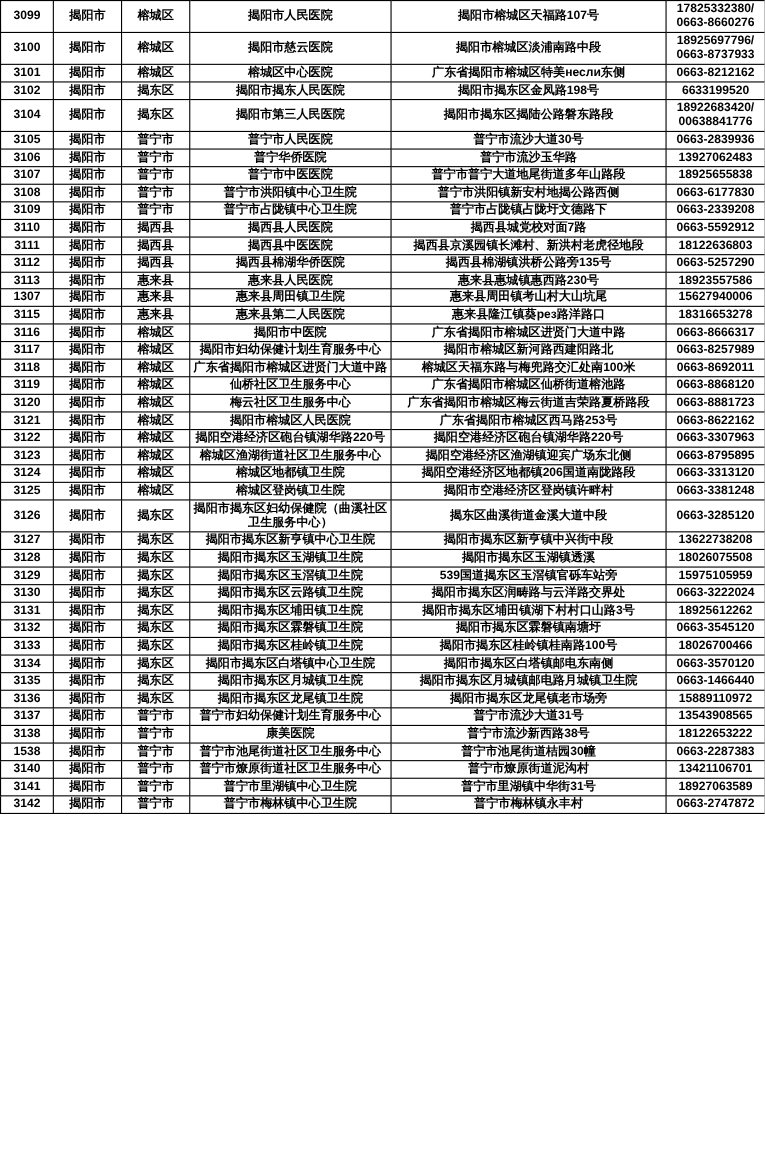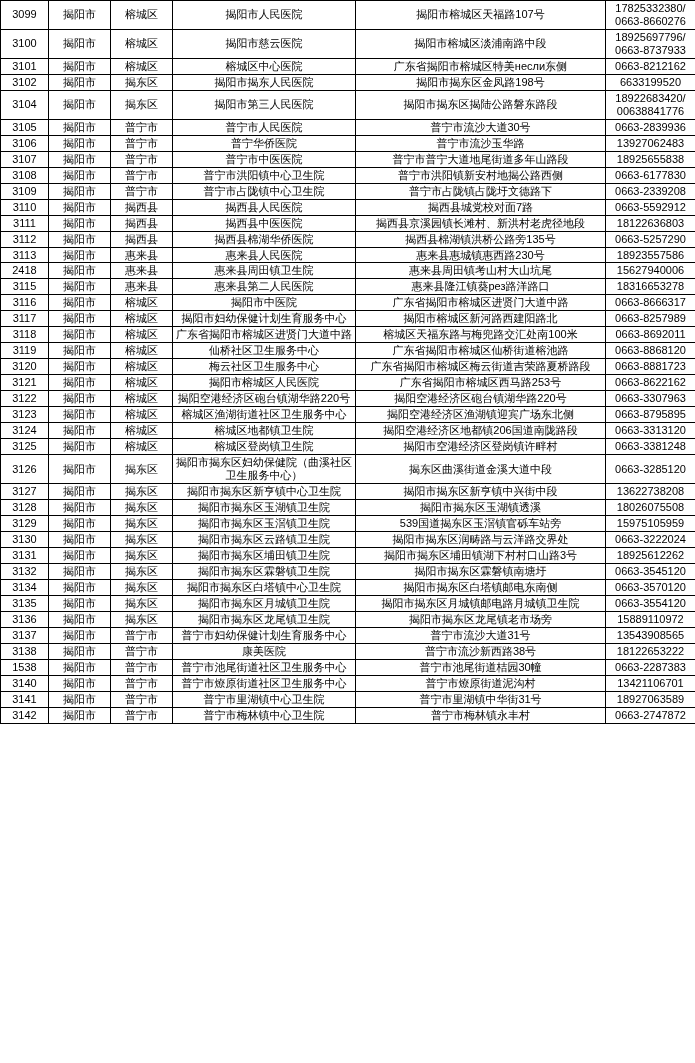--- a/index.html
+++ b/index.html
@@ -8,20 +8,21 @@
     background: #ffffff;
   }
   body {
     font-family: "Liberation Sans", sans-serif;
     width: 695px;
   }
   table.data-table {
     border-collapse: collapse;
     width: 695px;
     table-layout: fixed;
+    font-weight: bold;
   }
   table.data-table td {
     border: 1px solid #000000;
     font-size: 11px;
     line-height: 1.18;
     color: #000000;
     text-align: center;
     vertical-align: middle;
     padding: 1px 2px;
     word-wrap: break-word;
@@ -153,21 +154,21 @@
       </tr>
       <tr>
         <td>3113</td>
         <td>揭阳市</td>
         <td>惠来县</td>
         <td>惠来县人民医院</td>
         <td>惠来县惠城镇惠西路230号</td>
         <td>18923557586</td>
       </tr>
       <tr>
-        <td>2418</td>
+        <td>1307</td>
         <td>揭阳市</td>
         <td>惠来县</td>
         <td>惠来县周田镇卫生院</td>
         <td>惠来县周田镇考山村大山坑尾</td>
         <td>15627940006</td>
       </tr>
       <tr>
         <td>3115</td>
         <td>揭阳市</td>
         <td>惠来县</td>
@@ -305,34 +306,42 @@
       </tr>
       <tr>
         <td>3132</td>
         <td>揭阳市</td>
         <td>揭东区</td>
         <td>揭阳市揭东区霖磐镇卫生院</td>
         <td>揭阳市揭东区霖磐镇南塘圩</td>
         <td>0663-3545120</td>
       </tr>
       <tr>
+        <td>3133</td>
+        <td>揭阳市</td>
+        <td>揭东区</td>
+        <td>揭阳市揭东区桂岭镇卫生院</td>
+        <td>揭阳市揭东区桂岭镇桂南路100号</td>
+        <td>18026700466</td>
+      </tr>
+      <tr>
         <td>3134</td>
         <td>揭阳市</td>
         <td>揭东区</td>
         <td>揭阳市揭东区白塔镇中心卫生院</td>
         <td>揭阳市揭东区白塔镇邮电东南侧</td>
         <td>0663-3570120</td>
       </tr>
       <tr>
         <td>3135</td>
         <td>揭阳市</td>
         <td>揭东区</td>
         <td>揭阳市揭东区月城镇卫生院</td>
         <td>揭阳市揭东区月城镇邮电路月城镇卫生院</td>
-        <td>0663-3554120</td>
+        <td>0663-1466440</td>
       </tr>
       <tr>
         <td>3136</td>
         <td>揭阳市</td>
         <td>揭东区</td>
         <td>揭阳市揭东区龙尾镇卫生院</td>
         <td>揭阳市揭东区龙尾镇老市场旁</td>
         <td>15889110972</td>
       </tr>
       <tr>

